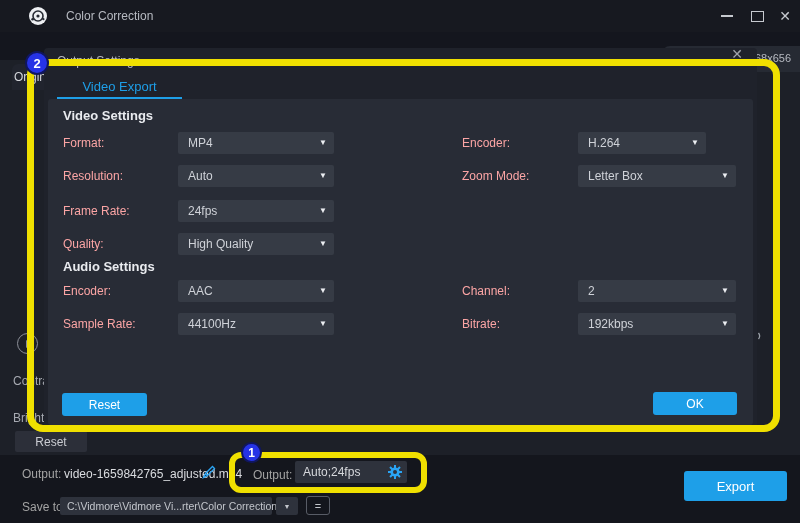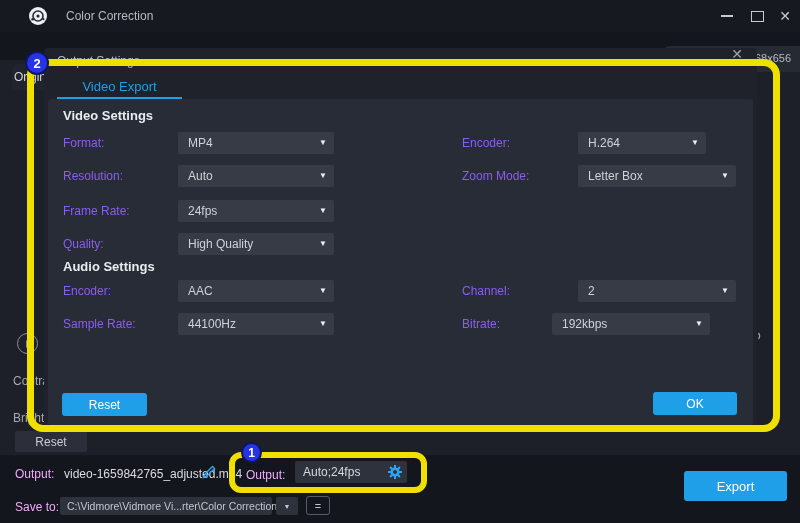--- a/index.html
+++ b/index.html
@@ -18,29 +18,29 @@
   .hdrtxt{font-size:11px;color:#b6b9c0;}
   .rightpanel{position:absolute;left:662px;top:46px;width:138px;height:26px;background:#262a33;border-radius:8px 0 0 0;}
   
   .dialog{position:absolute;left:44px;top:48px;width:713px;height:384px;background:#1f222b;border-radius:4px;z-index:10;}
   .dlg-body{position:absolute;left:4px;right:4px;top:51px;bottom:7px;background:#282c36;border-radius:3px;}
   .dlg-title{position:absolute;left:13px;top:6px;font-size:12px;color:#b8bbc2;}
   .dlg-close{position:absolute;left:683px;top:-4px;width:20px;height:20px;font-size:14px;color:#9fa2aa;display:flex;align-items:center;justify-content:center;}
   .tab{position:absolute;left:13px;top:27px;width:125px;height:22px;display:flex;align-items:center;justify-content:center;
        font-size:13px;color:#1e9fe8;border-bottom:2px solid #1e9fe8;}
   .heading{position:absolute;font-size:13px;font-weight:bold;color:#e9ebef;}
-  .lbl{position:absolute;font-size:12px;line-height:14px;color:#8b5cf6;}
+  .lbl{position:absolute;font-size:12px;line-height:14px;color:#fca5a5;}
   .dd{position:absolute;height:22px;background:#363b45;border-radius:2px;box-sizing:border-box;padding-left:12px;}
   .ddv{position:absolute;left:10px;top:0;line-height:22px;font-size:12px;color:#cfd2d8;white-space:nowrap;}
   .arr{position:absolute;right:7px;top:0;line-height:22px;font-size:8px;color:#eceef2;}
   .btn{position:absolute;background:#1e9fe8;border-radius:3px;color:#ffffff;font-size:12px;
        display:flex;align-items:center;justify-content:center;cursor:default;}
   
   .footer{position:absolute;left:0;top:455px;width:800px;height:68px;background:#14161d;}
-  .ftlbl{position:absolute;font-size:12px;color:#f0abfc;}
+  .ftlbl{position:absolute;font-size:12px;color:#a3a3a3;margin-left:7px;}
   .ftval{position:absolute;font-size:12px;color:#dadce0;white-space:nowrap;}
   .inputbox{position:absolute;background:#2e323c;border-radius:2px;box-sizing:border-box;}
   .darkbtn{position:absolute;left:15px;top:431px;width:72px;height:21px;background:#2c2f39;border-radius:2px;
            display:flex;align-items:center;justify-content:center;font-size:12px;color:#caccd2;}
   
   .ybox{position:absolute;border:7px solid #f0e000;border-radius:16px;z-index:20;pointer-events:none;}
   .ybox2{position:absolute;border:6px solid #f0e000;border-radius:12px;z-index:20;pointer-events:none;}
   .badge{position:absolute;box-sizing:border-box;border-radius:50%;background:#2633e6;border:2.5px solid #10165e;
          color:#fff;font-weight:bold;display:flex;align-items:center;justify-content:center;z-index:22;}
   .playcirc{position:absolute;left:17px;top:333px;width:19px;height:19px;border:1.5px solid #8d9099;border-radius:50%;
@@ -192,21 +192,21 @@
       <span class="ddv">2</span>
       <span class="arr">▼</span>
     </div>
 
     <div class="lbl" style="left:19px;top:269px">Sample Rate:</div>
     <div class="dd" style="left:134px;top:265px;width:156px">
       <span class="ddv">44100Hz</span>
       <span class="arr">▼</span>
     </div>
     <div class="lbl" style="left:418px;top:269px">Bitrate:</div>
-    <div class="dd" style="left:508px;top:265px;width:158px">
+    <div class="dd" style="left:534px;top:265px;width:158px">
       <span class="ddv">192kbps</span>
       <span class="arr">▼</span>
     </div>
 
     <div class="btn" style="left:18px;top:345px;width:85px;height:23px">Reset</div>
     <div class="btn" style="left:609px;top:344px;width:84px;height:23px">OK</div>
   </div>
 
   <div class="ybox" style="left:27px;top:59px;width:739px;height:359px"></div>
   <div class="badge" style="left:25px;top:51px;width:24px;height:24px;font-size:13px">2</div>

